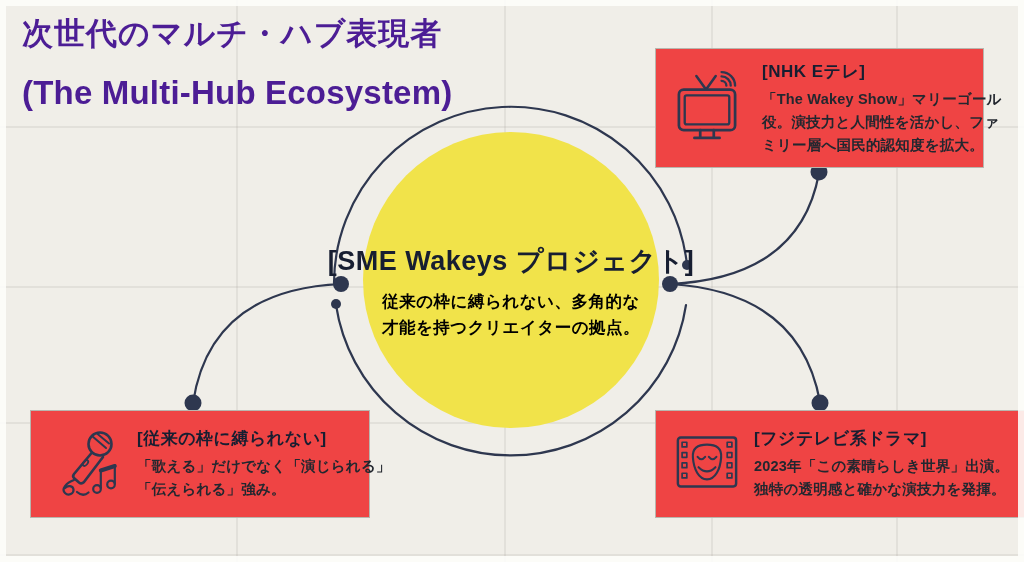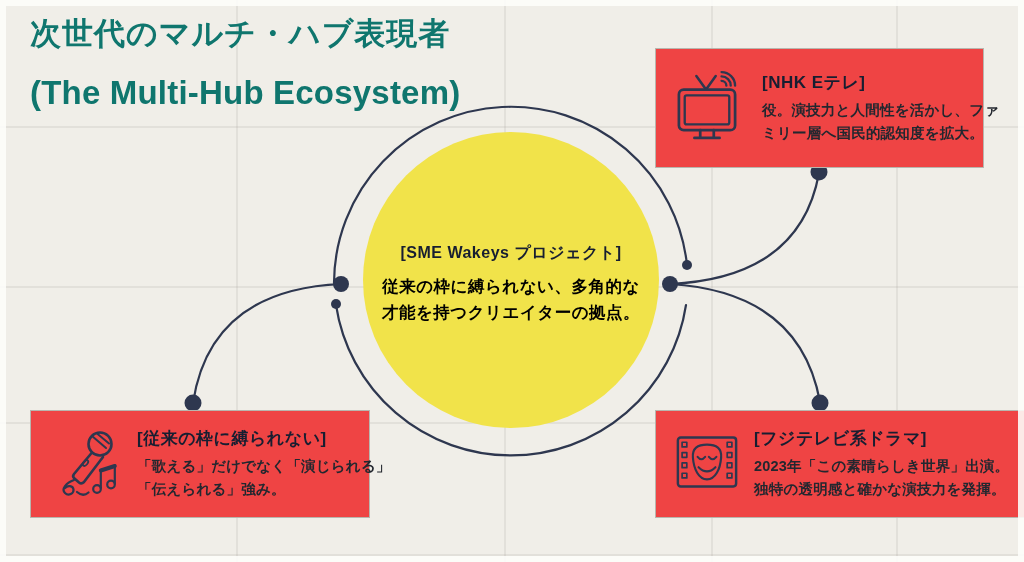--- a/index.html
+++ b/index.html
@@ -4,25 +4,25 @@
 <style>
   html,body{margin:0;padding:0;}
   body{
     width:1024px;height:562px;position:relative;overflow:hidden;
     background:#f0eee8;
     font-family:"Liberation Sans","DejaVu Sans",sans-serif;
     color:#23272f;
   }
   .frame{position:absolute;inset:0;border:6px solid rgba(253,253,250,.9);pointer-events:none;z-index:5;}
   svg.canvas{position:absolute;left:0;top:0;z-index:0;}
-  .page-title-block{position:absolute;left:30px;top:14px;z-index:2;color:#0f766e;}
+  .page-title-block{position:absolute;left:22px;top:14px;z-index:2;color:#4c1d95;}
   .page-title{font-size:31px;font-weight:700;letter-spacing:1px;line-height:1.3;}
   .page-subtitle{font-size:33px;font-weight:700;letter-spacing:.2px;line-height:1.25;margin-top:18px;}
   .hub-text{position:absolute;left:511px;top:243px;transform:translateX(-50%);z-index:2;text-align:center;white-space:nowrap;}
-  .hub-heading{font-size:16px;font-weight:700;color:#171e31;margin-bottom:9px;letter-spacing:.5px;}
+  .hub-heading{font-size:27px;font-weight:700;color:#171e31;margin-bottom:9px;letter-spacing:.5px;}
   .hub-line{font-size:16.5px;line-height:26px;font-weight:600;color:#000000;letter-spacing:.5px;}
   .card{
     position:absolute;z-index:2;display:flex;align-items:center;
     background:#ef4444;border:1px solid #b8b6ae;box-sizing:border-box;
   }
   .card .icon{flex:0 0 auto;display:block;}
   .card-text{flex:0 0 auto;}
   .card-heading{font-size:17px;font-weight:700;color:#171e31;margin-bottom:5px;letter-spacing:.5px;white-space:nowrap;}
   .card-line{font-size:14.5px;line-height:23px;font-weight:600;color:#23272f;letter-spacing:.2px;white-space:nowrap;}
   .card-nhk{left:655px;top:48px;width:329px;height:120px;padding-left:20px;}
@@ -91,20 +91,21 @@
       <path class="ic" stroke-width="2.4" d="M52,17 A5,5 0 0 0 47,12"></path>
       <path class="ic" stroke-width="2.4" d="M56.5,17 A9.5,9.5 0 0 0 47,7.5"></path>
       <path class="ic" stroke-width="2.4" d="M61,17 A14,14 0 0 0 47,3"></path>
       <rect class="ic" stroke-width="2.8" x="3" y="21" width="58" height="42" rx="5"></rect>
       <rect class="ic" stroke-width="2.4" x="9" y="27" width="46" height="30" rx="2"></rect>
       <path class="ic" stroke-width="2.8" d="M25,63 v7 M39,63 v7 M19,71 h26"></path>
     </svg>
   </span>
   <div class="card-text">
     <div class="card-heading">[NHK Eテレ]</div>
+    <div class="card-line">「The Wakey Show」マリーゴール</div>
     <div class="card-line">役。演技力と人間性を活かし、ファ</div>
     <div class="card-line">ミリー層へ国民的認知度を拡大。</div>
   </div>
 </div>
 
 <div class="card card-singer">
   <span class="icon">
     <svg width="74" height="74" viewBox="0 0 74 74">
       <circle class="ic" stroke-width="2.6" cx="49" cy="19" r="11.5"></circle>
       <path class="ic" stroke-width="2" d="M41,11 l14,12 M46,8.5 l12,10"></path>

